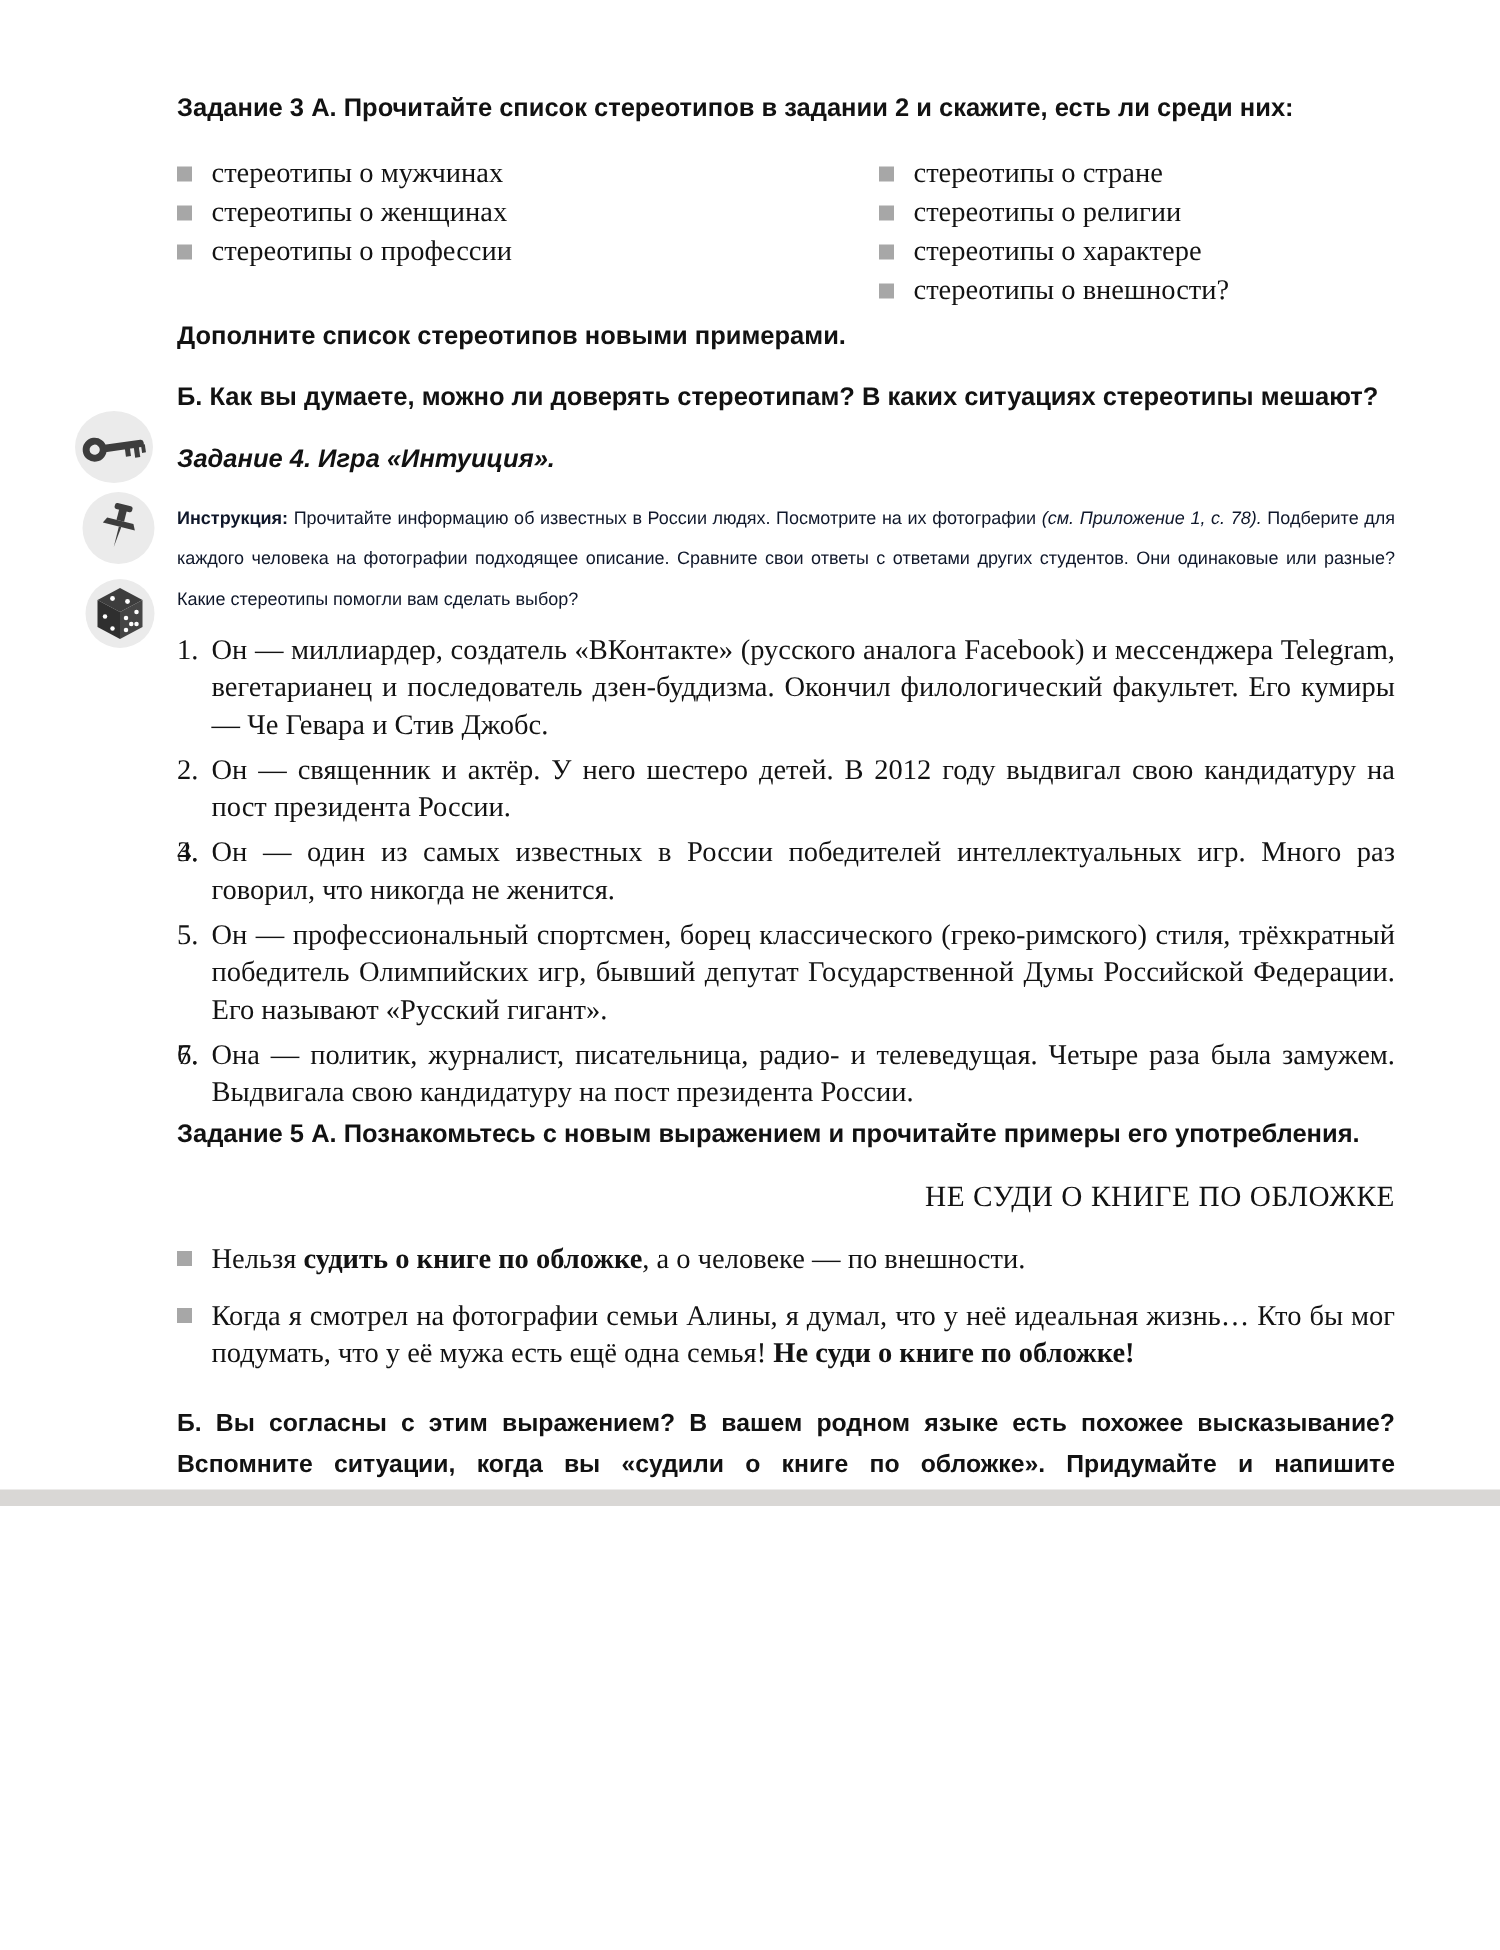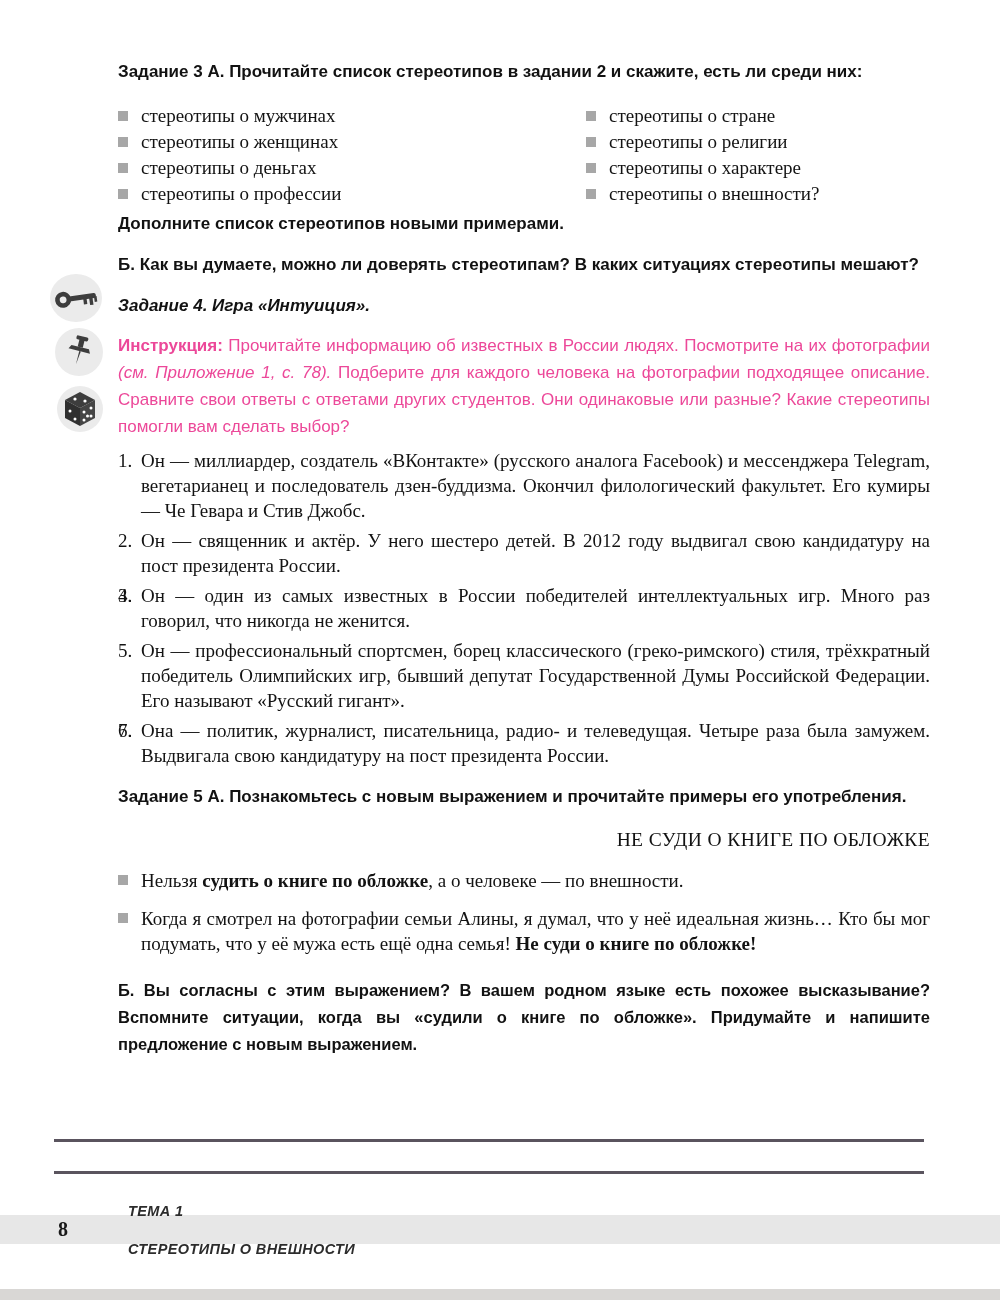--- a/index.html
+++ b/index.html
@@ -1,16 +1,16 @@
 <!DOCTYPE html>
 <html lang="ru"><head>
 <meta charset="utf-8">
 <style>
   html,body{margin:0;padding:0;background:#fff;}
-  .page{position:relative;width:1000px;height:1300px;background:#ffffff;overflow:hidden;
+  .page{position:relative;width:1000px;height:1004px;background:#ffffff;overflow:hidden;
         font-family:"Liberation Serif","DejaVu Serif",serif;color:#161616;}
   .content{padding:62px 70px 0 118px;}
 
   
   .h-sans{font-family:"Liberation Sans","DejaVu Sans",sans-serif;font-weight:700;
           font-size:17px;line-height:20px;color:#121212;margin:0 0 21px 0;}
   .mb16{margin-bottom:16px;font-style:italic;}
 
   
   .cols{display:flex;margin:0 0 0 0;}
@@ -21,40 +21,40 @@
 
   
   .icon-circle{position:absolute;border-radius:50%;background:#ebebeb;display:flex;
                align-items:center;justify-content:center;}
   .ic-key{left:50px;top:274px;width:52px;height:48px;}
   .ic-pin{left:55px;top:328px;width:48px;height:48px;}
   .ic-dice{left:57px;top:386px;width:46px;height:46px;}
   .icon-circle svg{display:block;}
 
   
-  .instruction{font-family:"Liberation Sans","DejaVu Sans",sans-serif;font-size:17px;
-               line-height:27px;text-align:justify;margin:0 0 8px 0;color:#ec4899;}
+  .instruction{font-family:"Liberation Sans","DejaVu Sans",sans-serif;font-size:12px;
+               line-height:27px;text-align:justify;margin:0 0 8px 0;color:#0f172a;}
   .instruction .lbl{font-weight:700;}
   .instruction .it{font-style:italic;}
 
   
   .numlist{list-style:none;margin:6px 0 0 0;padding:0;font-size:19px;line-height:25px;
            text-align:justify;color:#131313;}
   .numlist li{position:relative;padding-left:23px;margin-bottom:5px;}
   .numlist .num{position:absolute;left:0;top:0;}
 
   
   .proverb{font-size:19.5px;line-height:22px;text-align:right;letter-spacing:0.4px;
            margin:22px 0 17px 0;color:#121212;}
   .example{position:relative;padding-left:23px;font-size:19px;line-height:25px;
            text-align:justify;margin:0 0 13px 0;color:#131313;}
   .example .sq{top:7px;}
   .b-par{font-family:"Liberation Sans","DejaVu Sans",sans-serif;font-weight:700;
          font-size:16.5px;line-height:27px;text-align:justify;margin:21px 0 0 0;color:#121212;}
-  .task5-h{margin-top:19px;}
+  .task5-h{margin-top:5px;}
 
   
   .rule{position:absolute;left:54px;width:870px;height:3px;background:#5a545e;}
   .rule1{top:1139px;}
   .rule2{top:1171px;}
 
   
   .footer-bar{position:absolute;left:0;top:1215px;width:1000px;height:29px;background:#e7e7e7;
               display:flex;align-items:center;}
   .page-num{font-family:"Liberation Serif",serif;font-weight:700;font-size:20px;color:#1a1a1a;
@@ -104,21 +104,20 @@
   </div>
 
   <div class="content">
 
     <section>
       <h2 class="h-sans">Задание 3 А. Прочитайте список стереотипов в задании 2 и скажите, есть ли среди них:</h2>
       <div class="cols">
         <ul class="col col-left">
           <li><span class="sq"></span><span>стереотипы о мужчинах</span></li>
           <li><span class="sq"></span><span>стереотипы о женщинах</span></li>
-          <li><span class="sq"></span><span>стереотипы о деньгах</span></li>
           <li><span class="sq"></span><span>стереотипы о профессии</span></li>
         </ul>
         <ul class="col">
           <li><span class="sq"></span><span>стереотипы о стране</span></li>
           <li><span class="sq"></span><span>стереотипы о религии</span></li>
           <li><span class="sq"></span><span>стереотипы о характере</span></li>
           <li><span class="sq"></span><span>стереотипы о внешности?</span></li>
         </ul>
       </div>
       <p class="h-sans" style="margin-top:7px">Дополните список стереотипов новыми примерами.</p>

